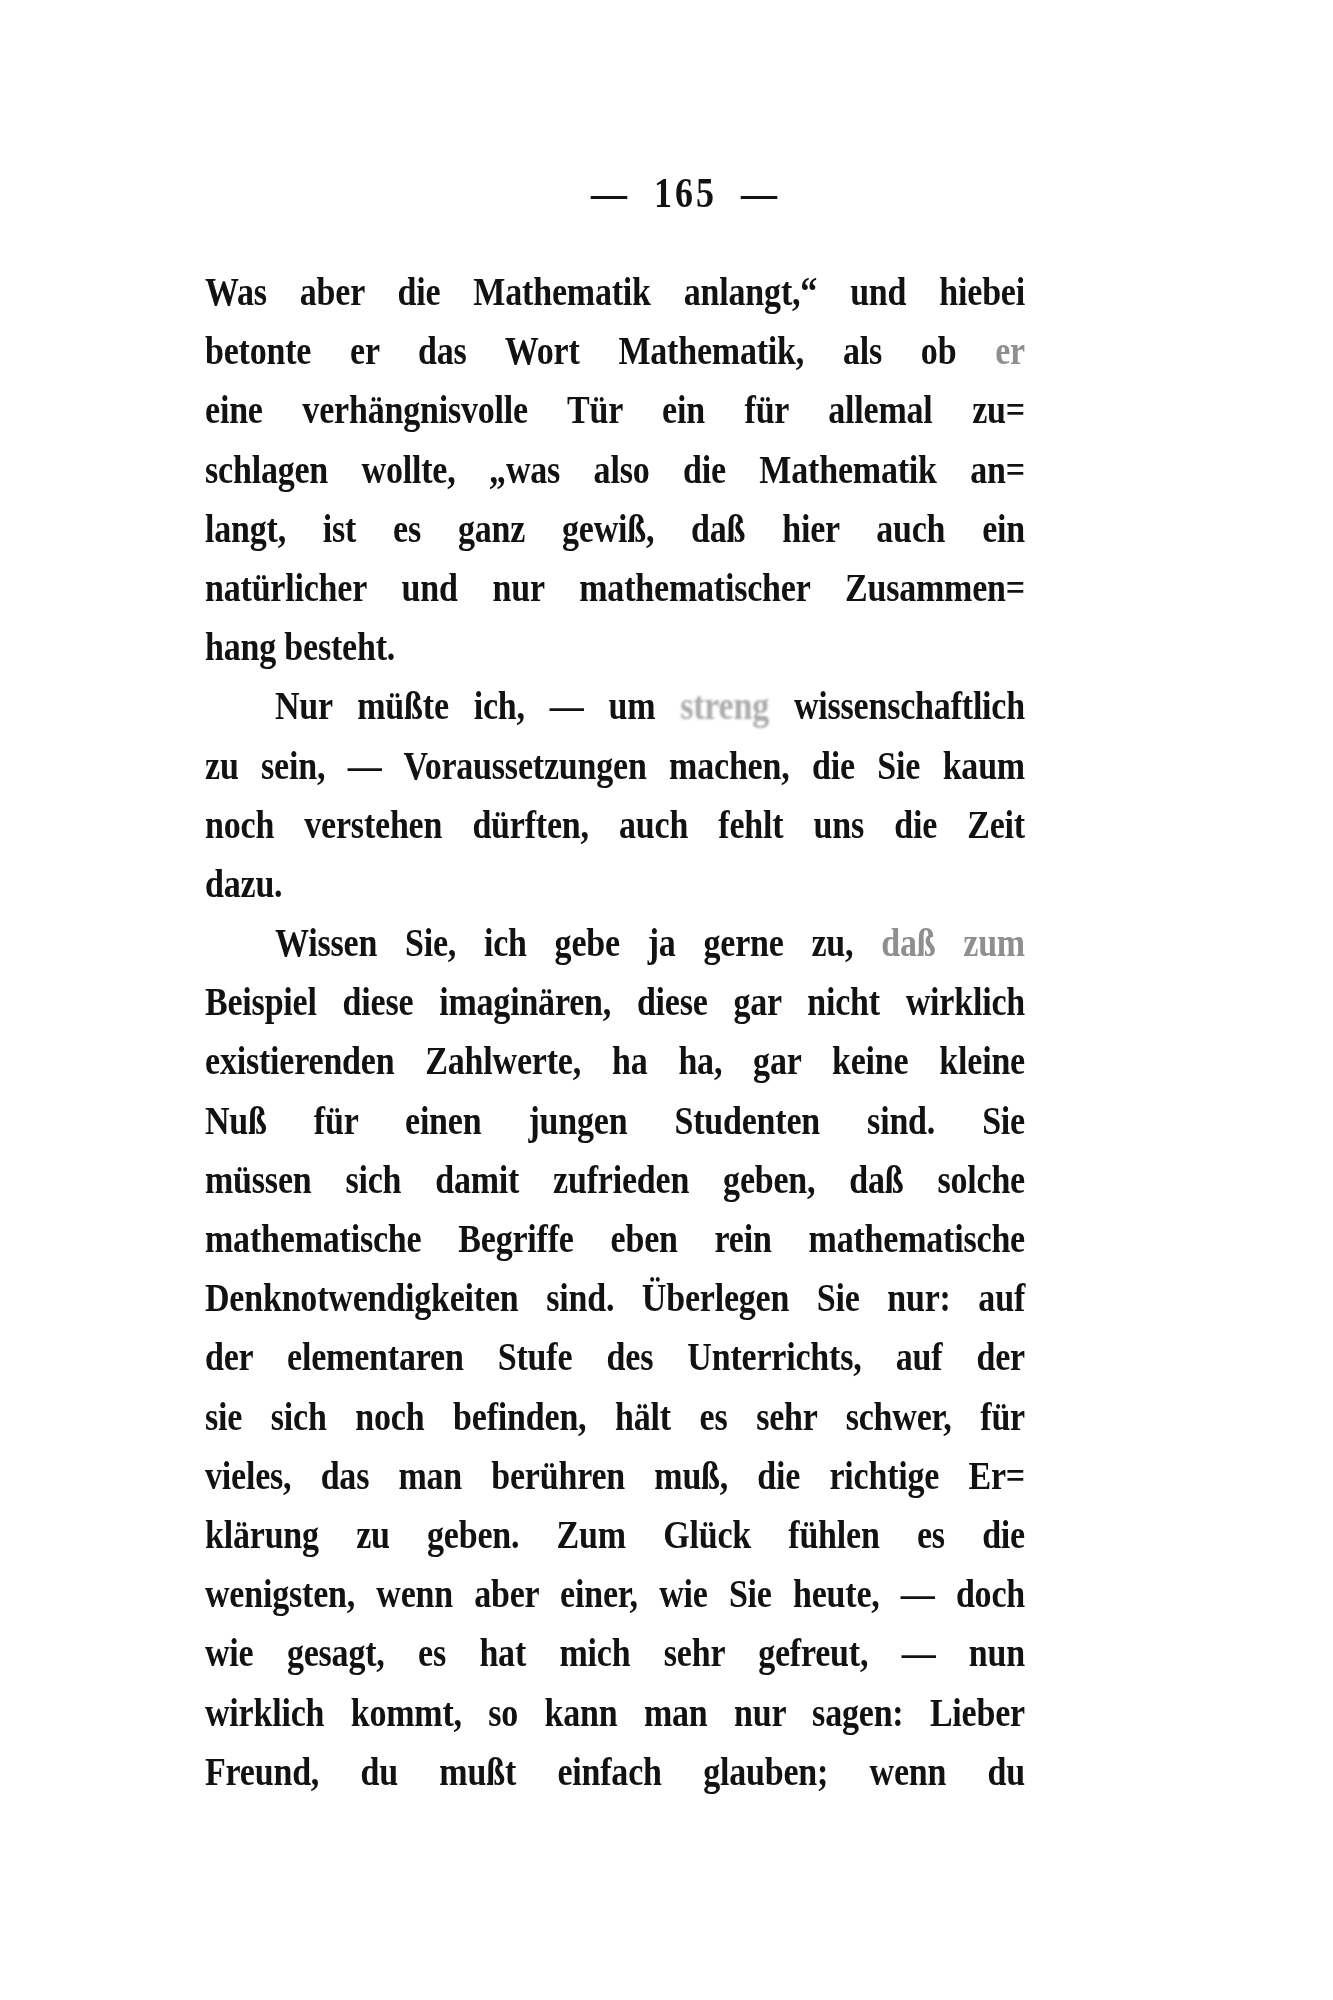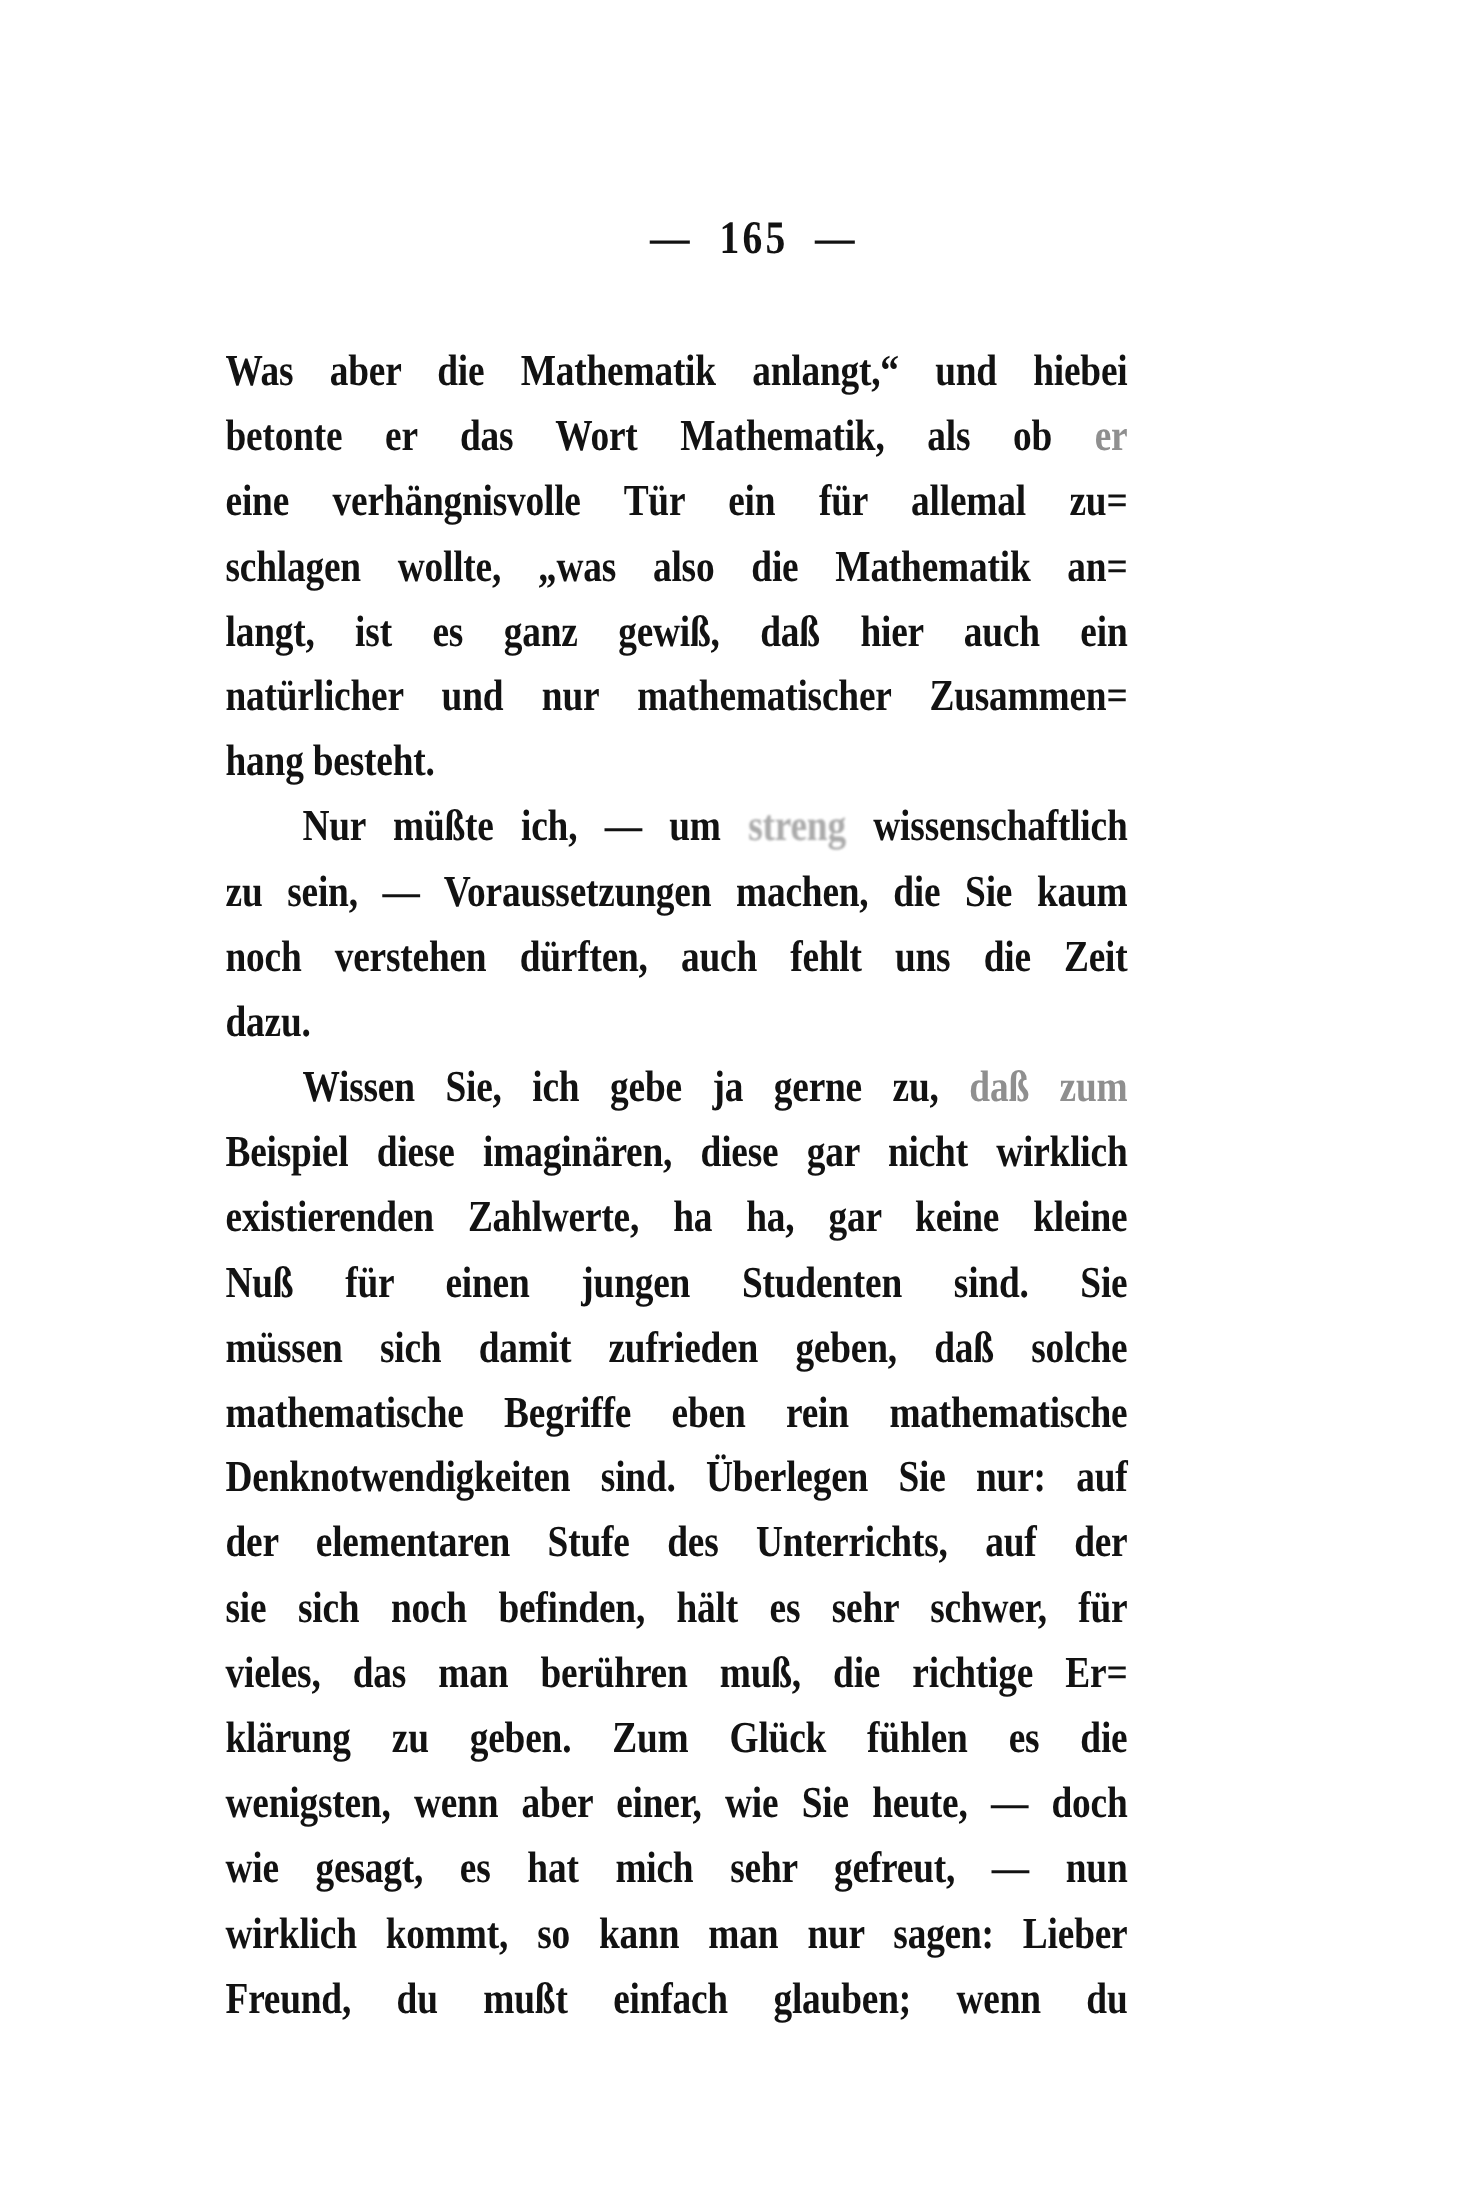--- a/index.html
+++ b/index.html
@@ -10,39 +10,38 @@
   }
   .page {
     position: relative;
     width: 1333px;
     height: 1923px;
     background: var(--paper, #ffffff);
     color: var(--ink, #121212);
     font-family: "Liberation Serif", serif;
     font-weight: 700;
     overflow: hidden;
-    margin-top: 23px;
   }
   .page-number {
     position: absolute;
     top: 172px;
     left: 0;
     width: 100%;
     text-align: center;
     padding-left: 38px;
     box-sizing: border-box;
     font-size: 36px;
     letter-spacing: 3px;
     transform: scaleY(1.18);
     transform-origin: 50% 50%;
     white-space: pre;
   }
   .text-block {
     position: absolute;
-    top: 285px;
+    top: 262px;
     left: 205px;
     width: 820px;
   }
   .line {
     height: 59.2px;
     line-height: 59.2px;
     font-size: 34px;
     letter-spacing: -0.2px;
     white-space: normal;
     transform: scaleY(1.18);

